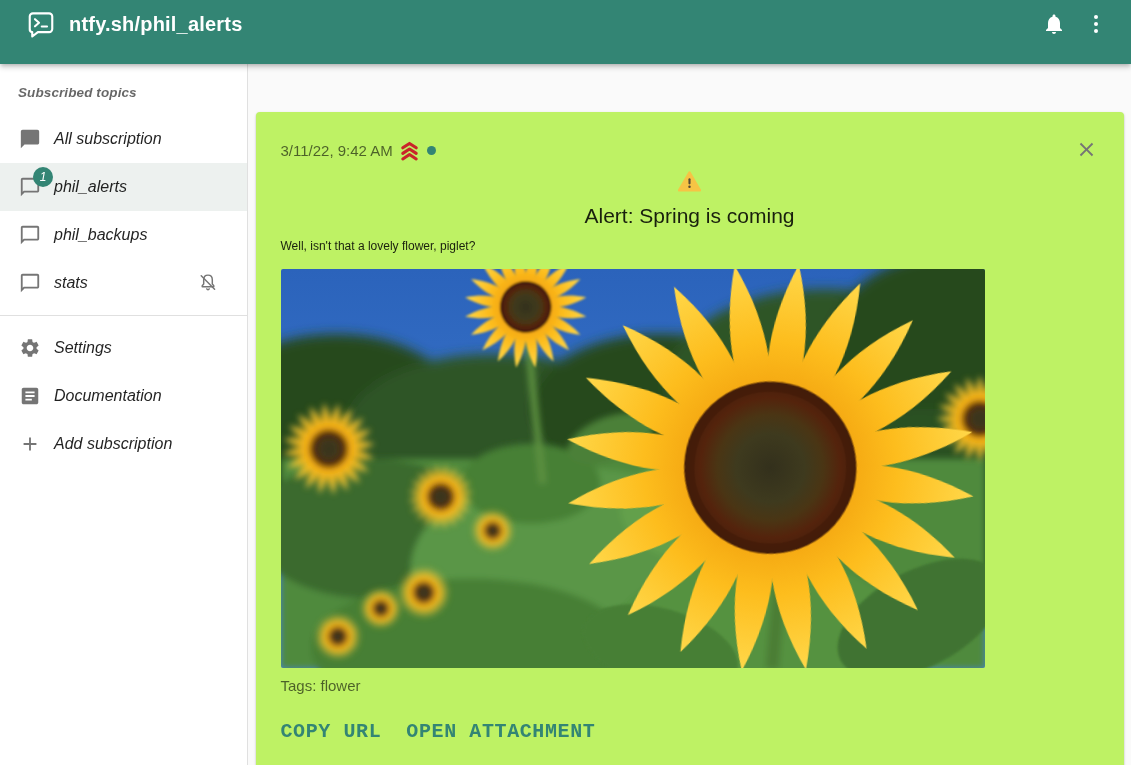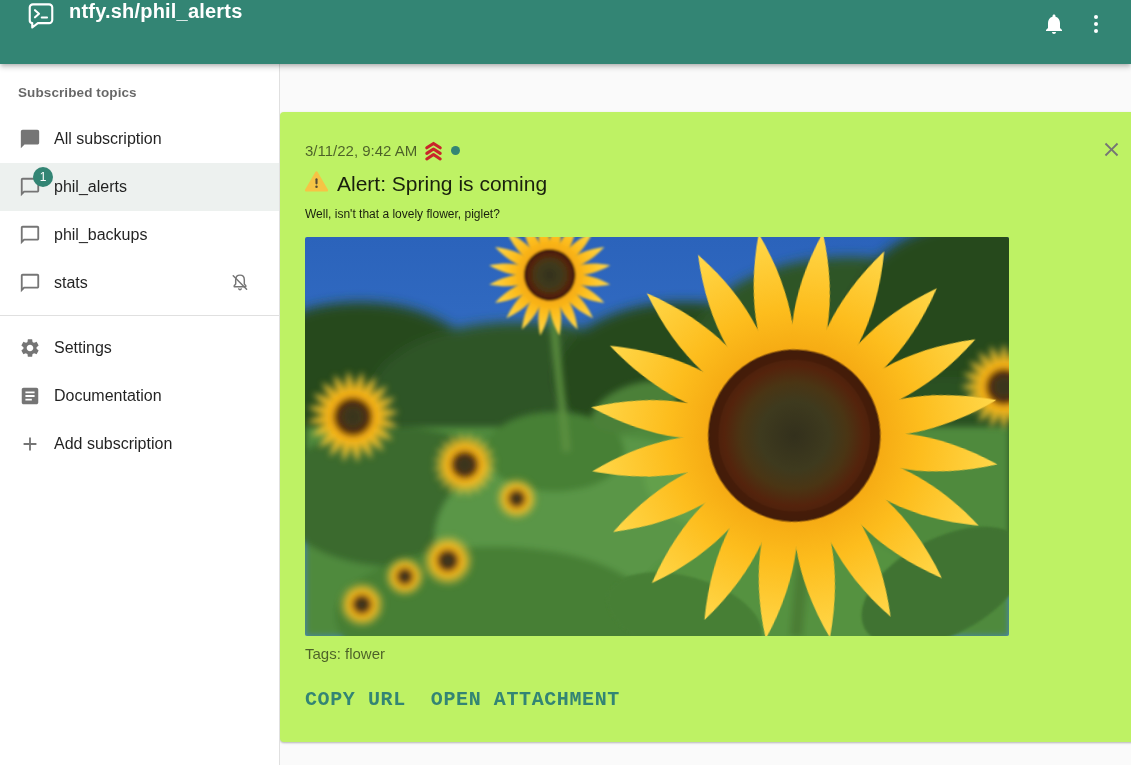--- a/index.html
+++ b/index.html
@@ -18,36 +18,36 @@
   html,body{margin:0;padding:0;}
   body{
     width:1131px;height:765px;overflow:hidden;
     font-family:"Liberation Sans",sans-serif;
     background:var(--main-bg);
     color:rgba(0,0,0,.87);
   }
   
   .appbar{
     height:64px;background:var(--appbar-bg);color:#fff;
-    display:flex;padding:0 14px 16px 26px;
+    display:flex;align-items:center;padding:0 14px 16px 26px;
     box-shadow:0 2px 4px -1px rgba(0,0,0,.2),0 4px 5px 0 rgba(0,0,0,.14);
     position:relative;z-index:5;
   }
   .appbar .logo{width:30px;height:30px;margin-right:13px;display:flex;align-items:center;}
   .appbar-title{font-size:20px;font-weight:700;letter-spacing:.2px;}
   .appbar-actions{margin-left:auto;display:flex;align-items:center;}
   .icon-btn{
     width:42px;height:42px;border:none;background:transparent;color:#fff;
     display:flex;align-items:center;justify-content:center;cursor:pointer;padding:0;
   }
   
   .layout{display:flex;height:701px;}
   .sidebar{
-    width:280px;background:#fff;border-right:1px solid var(--divider);
-    padding-top:0;flex:none;
+    width:248px;background:#fff;border-right:1px solid var(--divider);
+    padding-top:0;flex:none;font-style:italic;
   }
   .subheader{
     padding:19px 16px 12px 18px;color:rgba(0,0,0,.6);
     font-size:13.5px;font-weight:700;letter-spacing:.1px;line-height:20px;
   }
   .nav-item{
     height:48px;display:flex;align-items:center;
     padding:0 28px 0 18px;font-size:16px;color:rgba(0,0,0,.87);cursor:pointer;
   }
   .nav-item.selected{background:var(--selected-row-bg);}
@@ -73,21 +73,21 @@
   .meta-row{display:flex;align-items:center;color:rgba(0,0,0,.6);font-size:15px;}
   .priority-icon{width:23px;height:23px;margin-left:5px;color:var(--priority-red);display:flex;}
   .new-dot{width:9px;height:9px;border-radius:50%;background:var(--new-dot);margin-left:6px;}
   .close-btn{
     position:absolute;top:24px;right:24px;width:26px;height:26px;border:none;
     background:transparent;color:var(--icon-gray);cursor:pointer;padding:0;
     display:flex;align-items:center;justify-content:center;
   }
   .note-title{
     margin-top:8px;font-size:21px;font-weight:400;line-height:28px;
-    display:flex;align-items:flex-start;gap:9px;color:rgba(0,0,0,.87);
+    display:flex;align-items:center;gap:9px;color:rgba(0,0,0,.87);flex-direction:column;
   }
   .warning-icon{width:23px;height:23px;flex:none;}
   .note-message{margin-top:5px;font-size:12px;line-height:22px;color:rgba(0,0,0,.87);}
   .attachment{
     display:block;margin-top:12px;width:704px;aspect-ratio:705/400;
     border-radius:2px;cursor:pointer;
   }
   .tags{margin-top:9px;font-size:15px;color:rgba(0,0,0,.6);}
   .actions-row{margin-top:20px;display:flex;align-items:center;}
   .text-btn{

